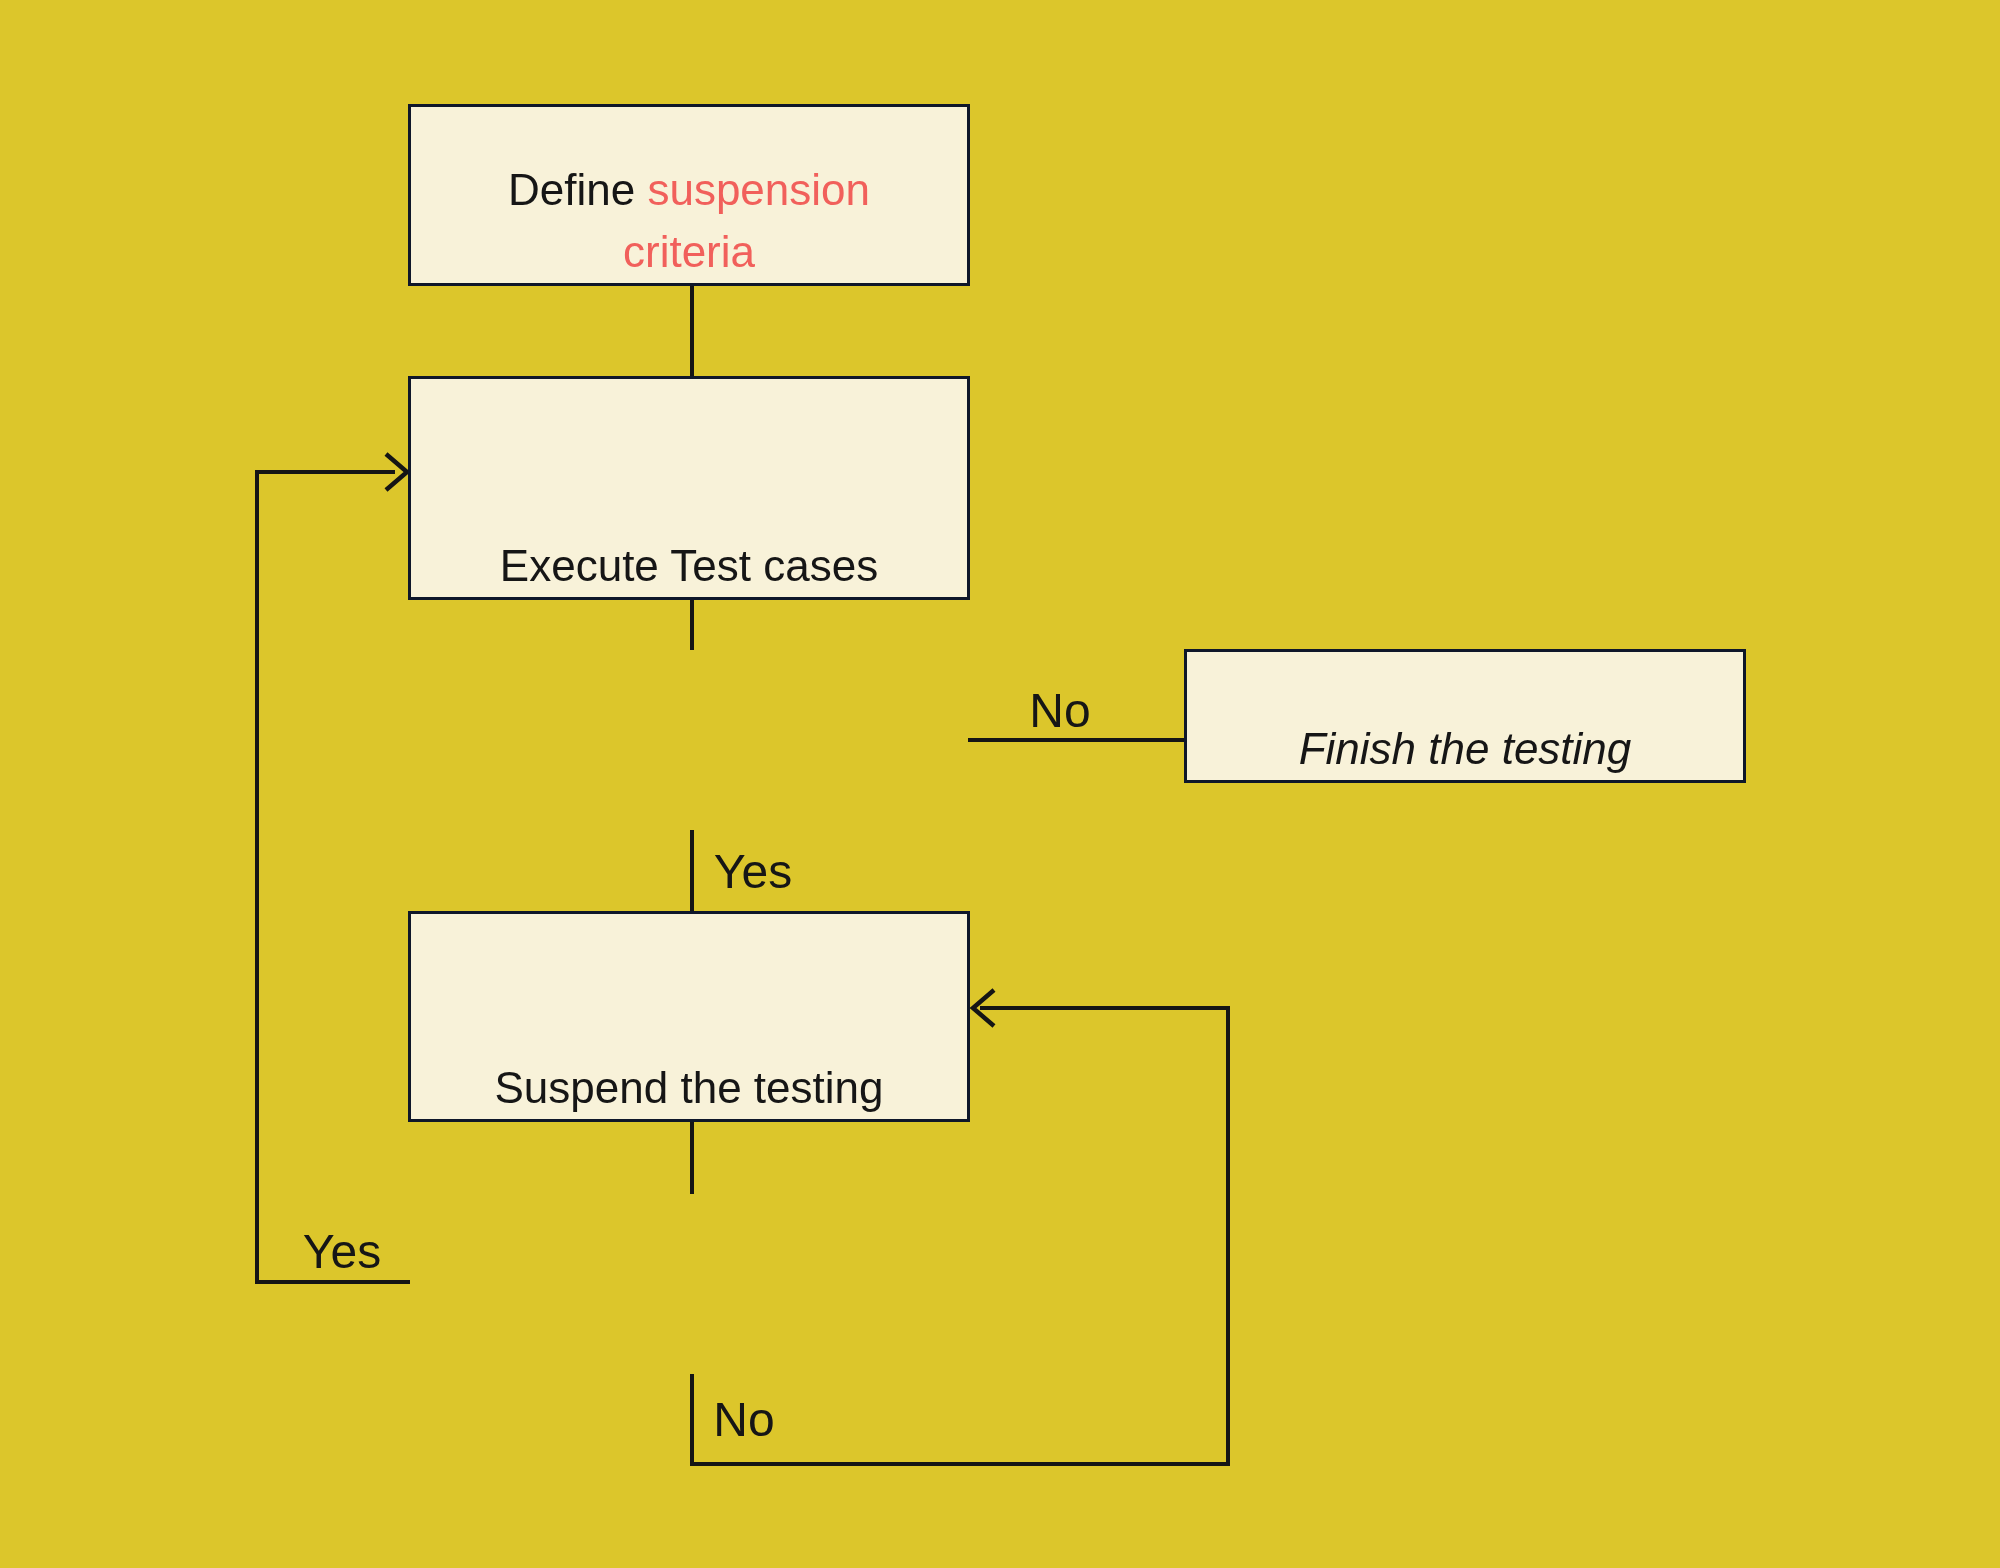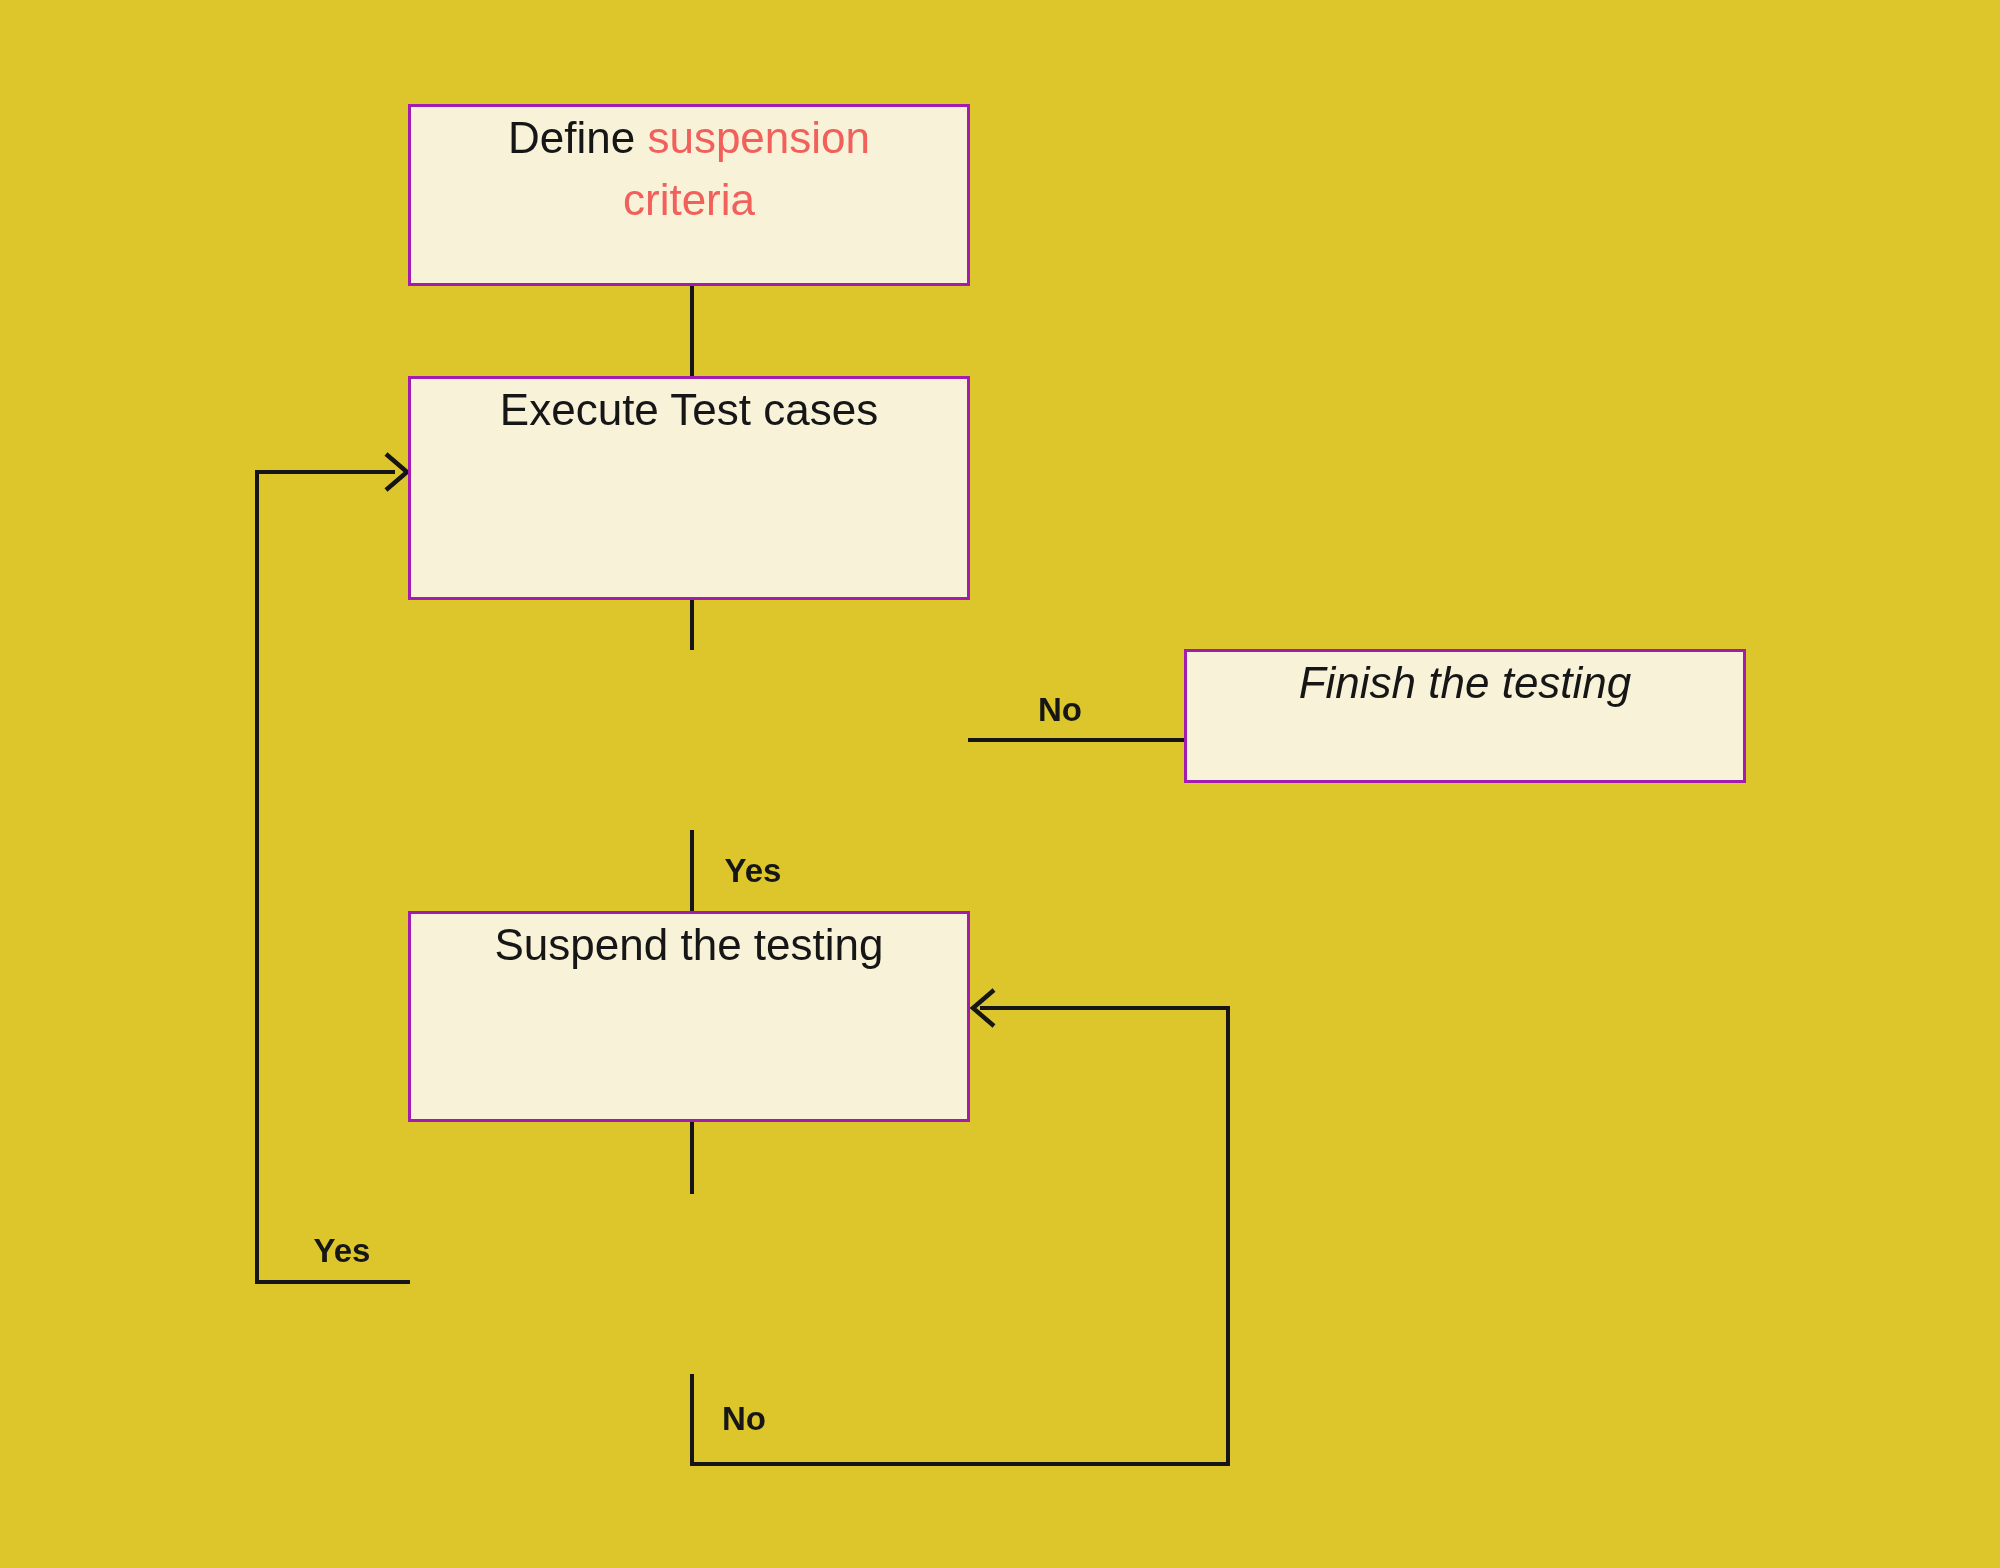--- a/index.html
+++ b/index.html
@@ -16,43 +16,43 @@
     position: relative;
     width: 2000px;
     height: 1568px;
     background: #dcc62b;
   }
   .node {
     position: absolute;
     width: 562px;
     box-sizing: border-box;
     background: #f8f2d9;
-    border: 3px solid #a21caf;
+    border: 3px solid #0f172a;
     display: flex;
-    align-items: flex-start;
+    align-items: flex-end;
     justify-content: center;
     text-align: center;
     font-size: 44px;
     line-height: 62px;
     font-weight: 500;
     color: #161616;
     padding: 0 30px;
   }
   .accent {
     color: #f1605b;
   }
   .line {
     position: absolute;
     background: #151515;
   }
   .edge-label {
     position: absolute;
     transform: translate(-50%, -50%);
-    font-size: 33px;
-    font-weight: 700;
+    font-size: 48px;
+    font-weight: 400;
     color: #161616;
     white-space: nowrap;
   }
   .arrowhead {
     position: absolute;
   }
   
   #node-define    { left: 408px;  top: 104px;  height: 182px; }
   #node-execute   { left: 408px;  top: 376px;  height: 224px; }
   #node-criteria  { left: 408px;  top: 648px;  height: 183px; }

